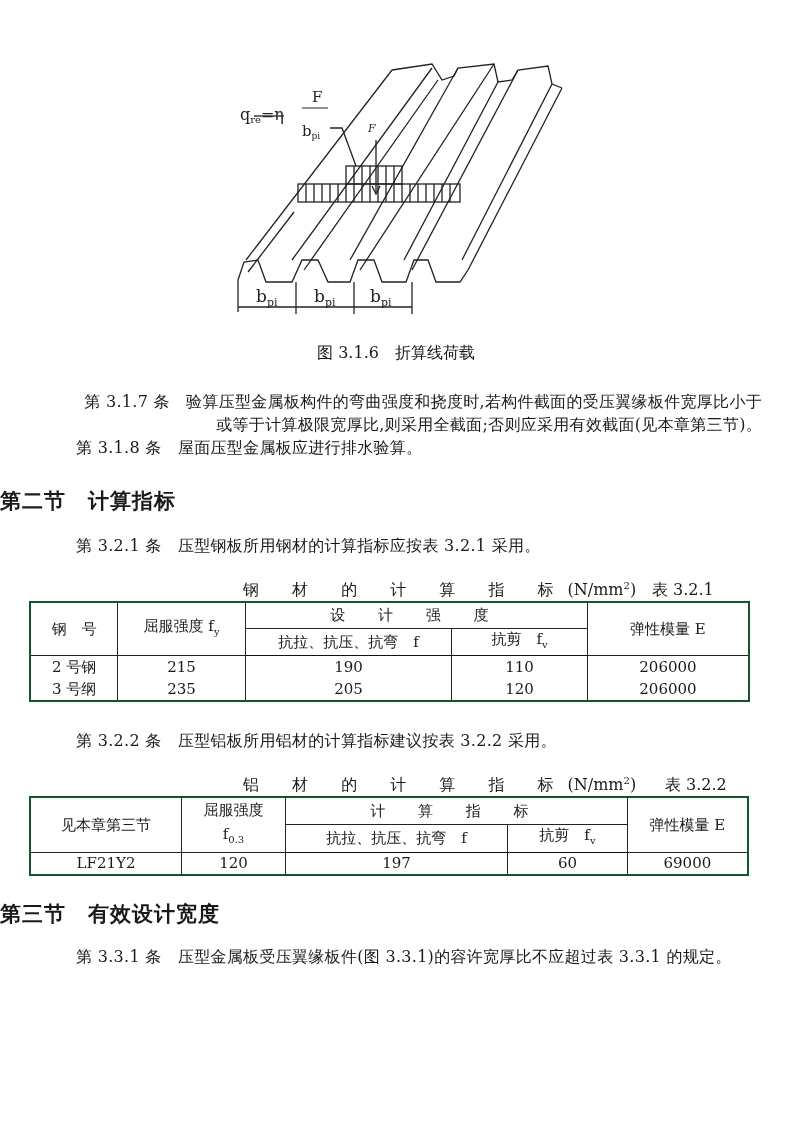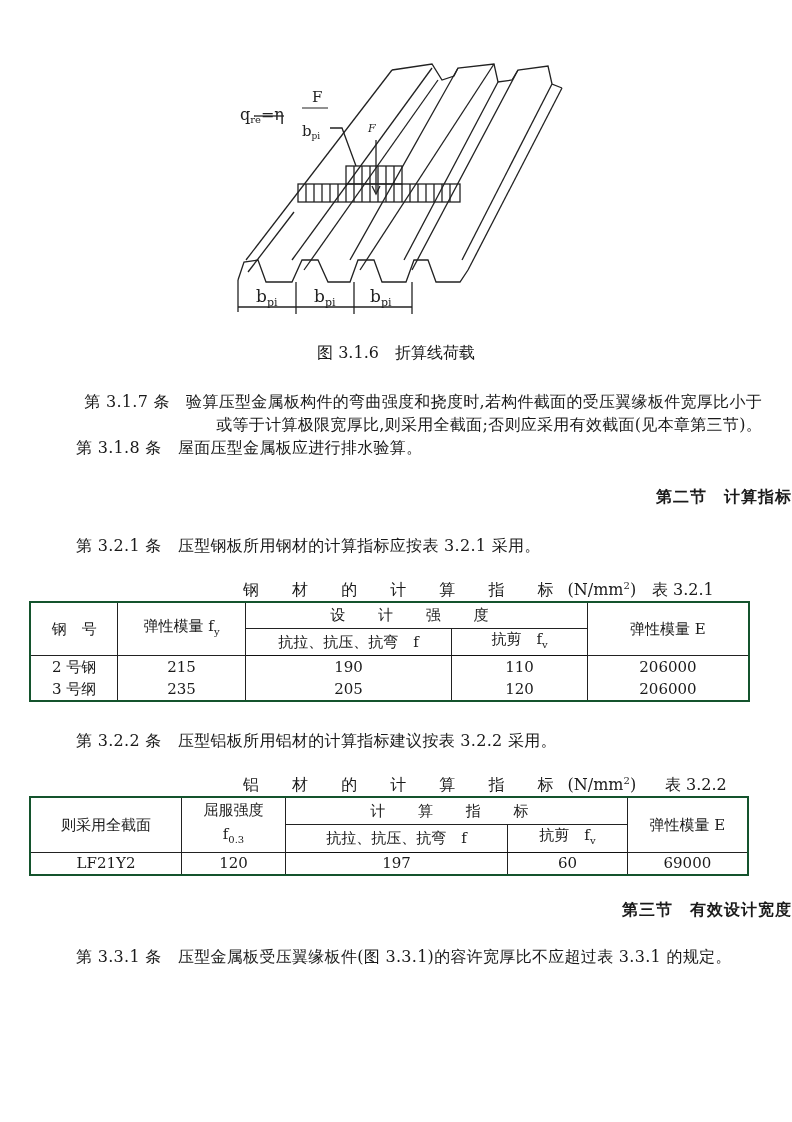--- a/index.html
+++ b/index.html
@@ -3,21 +3,21 @@
 <meta charset="utf-8">
 <style>
   html, body { margin:0; padding:0; background:#ffffff; }
   body { width:792px; height:1122px; position:relative; overflow:hidden;
          font-family:"DejaVu Serif","Liberation Serif",serif; color:#1a1a1a; }
   .abs { position:absolute; }
   .figure { left:232px; top:62px; width:336px; height:256px; }
   .caption { left:0; width:792px; top:343px; text-align:center; font-size:16px; }
   .para { font-size:16px; line-height:23px; position:absolute; left:30px; width:732px; letter-spacing:0.3px; }
   .indent { text-indent:46px; }
-  .sect { left:0; width:792px; text-align:right; font-size:16px; font-weight:bold; font-family:"DejaVu Sans","Liberation Sans",sans-serif; letter-spacing:1px; }
+  .sect { left:0; width:792px; text-align:left; font-size:21px; font-weight:bold; font-family:"DejaVu Sans","Liberation Sans",sans-serif; letter-spacing:1px; }
   .ttitle { font-size:16px; white-space:nowrap; }
   .tnum { font-size:16px;text-align:center; }
   table.dt { position:absolute; border-collapse:collapse; border:2px solid #14532d; font-size:15px; }
   table.dt td { border:1px solid #222; text-align:center; padding:0; line-height:20px; }
   table.dt td.nb-b { border-bottom:none; }
   table.dt td.nb-t { border-top:none; }
   table.dt tr.hdr-end td { border-bottom:1.5px solid #111; }
   sub, sup { font-size:10px; }
   .sp { letter-spacing:14px; }
 </style>
@@ -87,21 +87,21 @@
   <colgroup>
       <col style="width:88px">
       <col style="width:128px">
       <col style="width:207px">
       <col style="width:136px">
       <col style="width:162px">
     </colgroup>
   <tbody>
       <tr style="height:26px;">
     <td rowspan="2">钢　号</td>
-    <td rowspan="2"><span>弹性模量 f</span><sub>y</sub></td>
+    <td rowspan="2"><span>屈服强度 f</span><sub>y</sub></td>
     <td colspan="2"><span class="sp">设 计 强 度</span></td>
     <td rowspan="2">弹性模量 E</td>
   </tr>
   <tr class="hdr-end" style="height:26px;">
     <td>抗拉、抗压、抗弯　f</td>
     <td><span>抗剪　f</span><sub>v</sub></td>
   </tr>
   <tr style="height:23px;margin-top:28px;">
     <td class="nb-b">2 号钢</td>
     <td class="nb-b">215</td>
@@ -129,21 +129,21 @@
 <table class="dt" style="left:29px; top:796px; width:720px;">
   <colgroup>
       <col style="width:152px">
       <col style="width:104px">
       <col style="width:223px">
       <col style="width:120px">
       <col style="width:121px">
     </colgroup>
   <tbody>
       <tr style="height:26px;">
-    <td rowspan="2">则采用全截面</td>
+    <td rowspan="2">见本章第三节</td>
     <td rowspan="2" style="line-height:24px;">
           <div>屈服强度</div>
           <div><span>f</span><sub>0.3</sub></div>
         </td>
     <td colspan="2"><span class="sp">计 算 指 标</span></td>
     <td rowspan="2">弹性模量 E</td>
   </tr>
   <tr class="hdr-end" style="height:26px;">
     <td>抗拉、抗压、抗弯　f</td>
     <td><span>抗剪　f</span><sub>v</sub></td>

